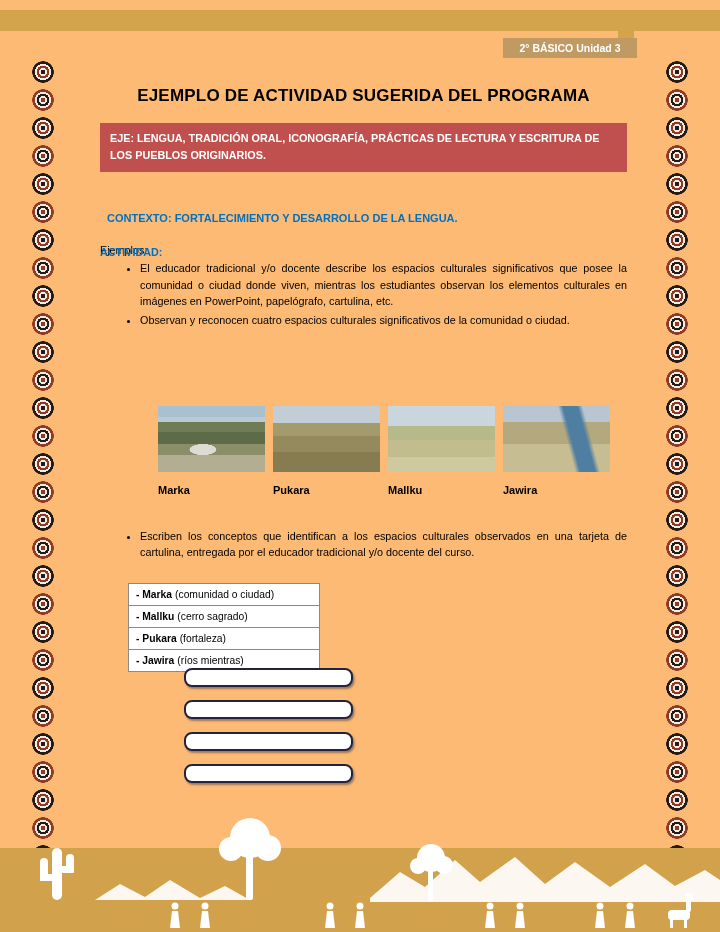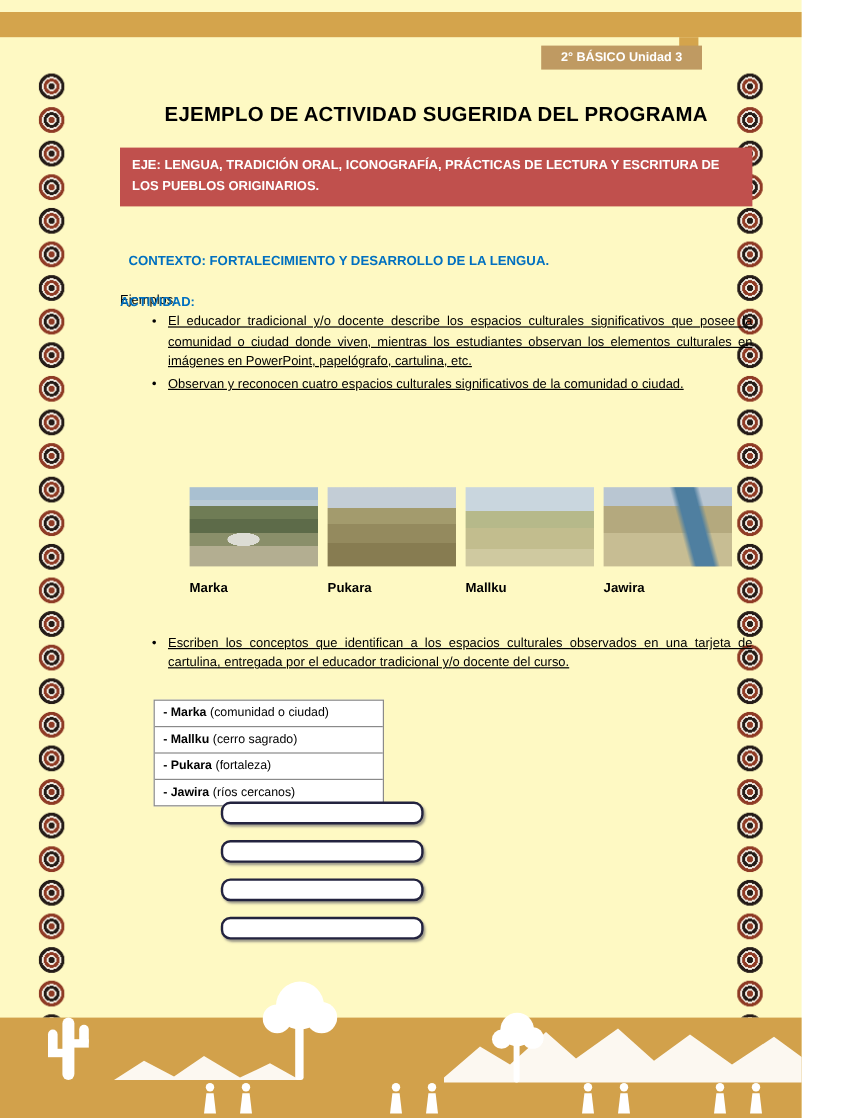--- a/index.html
+++ b/index.html
@@ -1,17 +1,17 @@
 <!DOCTYPE html>
 <html><head>
 <meta charset="utf-8">
 <style>
   html,body{margin:0;padding:0;}
   .page{
-    position:relative;width:668px;height:932px;background:#fef9c3;
+    position:relative;width:720px;height:932px;background:#fdba74;
     font-family:"Liberation Sans",sans-serif;color:#000;overflow:hidden;
   }
   
   .topbar{position:absolute;top:10px;left:0;width:720px;height:21px;background:#d4a44c;}
   .badge-connector{position:absolute;top:31px;right:86px;width:16px;height:8px;background:#d4a44c;}
   .unit-badge{
     position:absolute;top:38px;right:83px;width:134px;height:20px;background:#bf9a62;
     color:#fff;font-size:10.5px;font-weight:bold;display:flex;align-items:center;justify-content:center;
   }
   
@@ -31,21 +31,21 @@
   .page-title{font-size:17px;font-weight:bold;text-align:center;letter-spacing:.2px;}
   .eje-banner{
     margin-top:17px;background:#c0504d;color:#fff;font-weight:bold;
     font-size:10.8px;line-height:1.55;padding:7px 10px 9px 10px;
   }
   .contexto{margin-top:40px;margin-left:7px;color:#0070c0;font-weight:bold;font-size:11px;}
   .actividad{position:relative;margin-top:20px;padding-left:62px;font-size:10.8px;line-height:1.5;text-align:justify;}
   .act-label{position:absolute;left:0;top:0;color:#0070c0;font-weight:bold;}
   .ejemplos{margin-top:9px;font-size:10.8px;}
   ul.bullets{margin:4px 0 0 0;padding-left:40px;font-size:10.8px;line-height:1.5;text-align:justify;}
-  ul.bullets li{margin-bottom:3px;text-decoration:underline;}
+  ul.bullets li{margin-bottom:3px;}
   ul.bullets.tarjeta{margin-top:32px;}
   
   .photos-row{margin-top:78px;margin-left:58px;display:flex;gap:8px;}
   .figure{width:107px;display:flex;flex-direction:column;align-items:flex-start;}
   .photo{width:107px;height:66px;}
   .photo-marka{
     background:
       radial-gradient(ellipse 22px 9px at 42% 66%,#dcdcd4 0 60%,transparent 62%),
       linear-gradient(180deg,#a9c0d1 0 16%,#b9cad5 16% 24%,#6f7c55 24% 40%,#5d6b49 40% 58%,#8a8f6a 58% 74%,#b3ae91 74% 100%);
   }
@@ -138,21 +138,21 @@
         <div class="trow">
           <span class="term">- Mallku</span>
           <span class="desc">(cerro sagrado)</span>
         </div>
         <div class="trow">
           <span class="term">- Pukara</span>
           <span class="desc">(fortaleza)</span>
         </div>
         <div class="trow">
           <span class="term">- Jawira</span>
-          <span class="desc">(ríos cercanos)</span>
+          <span class="desc">(ríos mientras)</span>
         </div>
       </div>
       <div class="answers">
         <div class="abox"></div>
         <div class="abox"></div>
         <div class="abox"></div>
         <div class="abox"></div>
       </div>
     </div>
 

